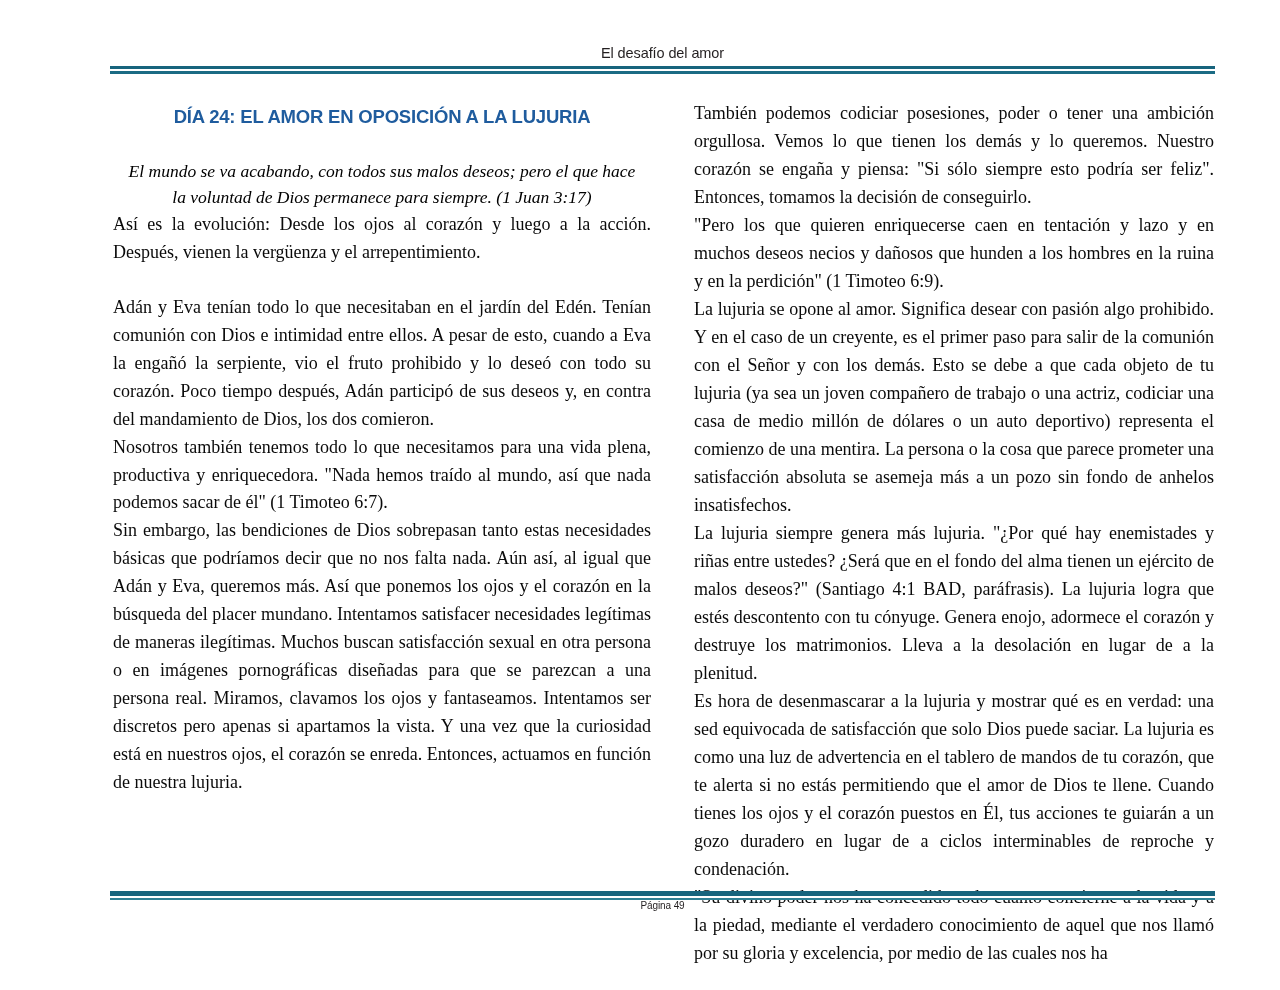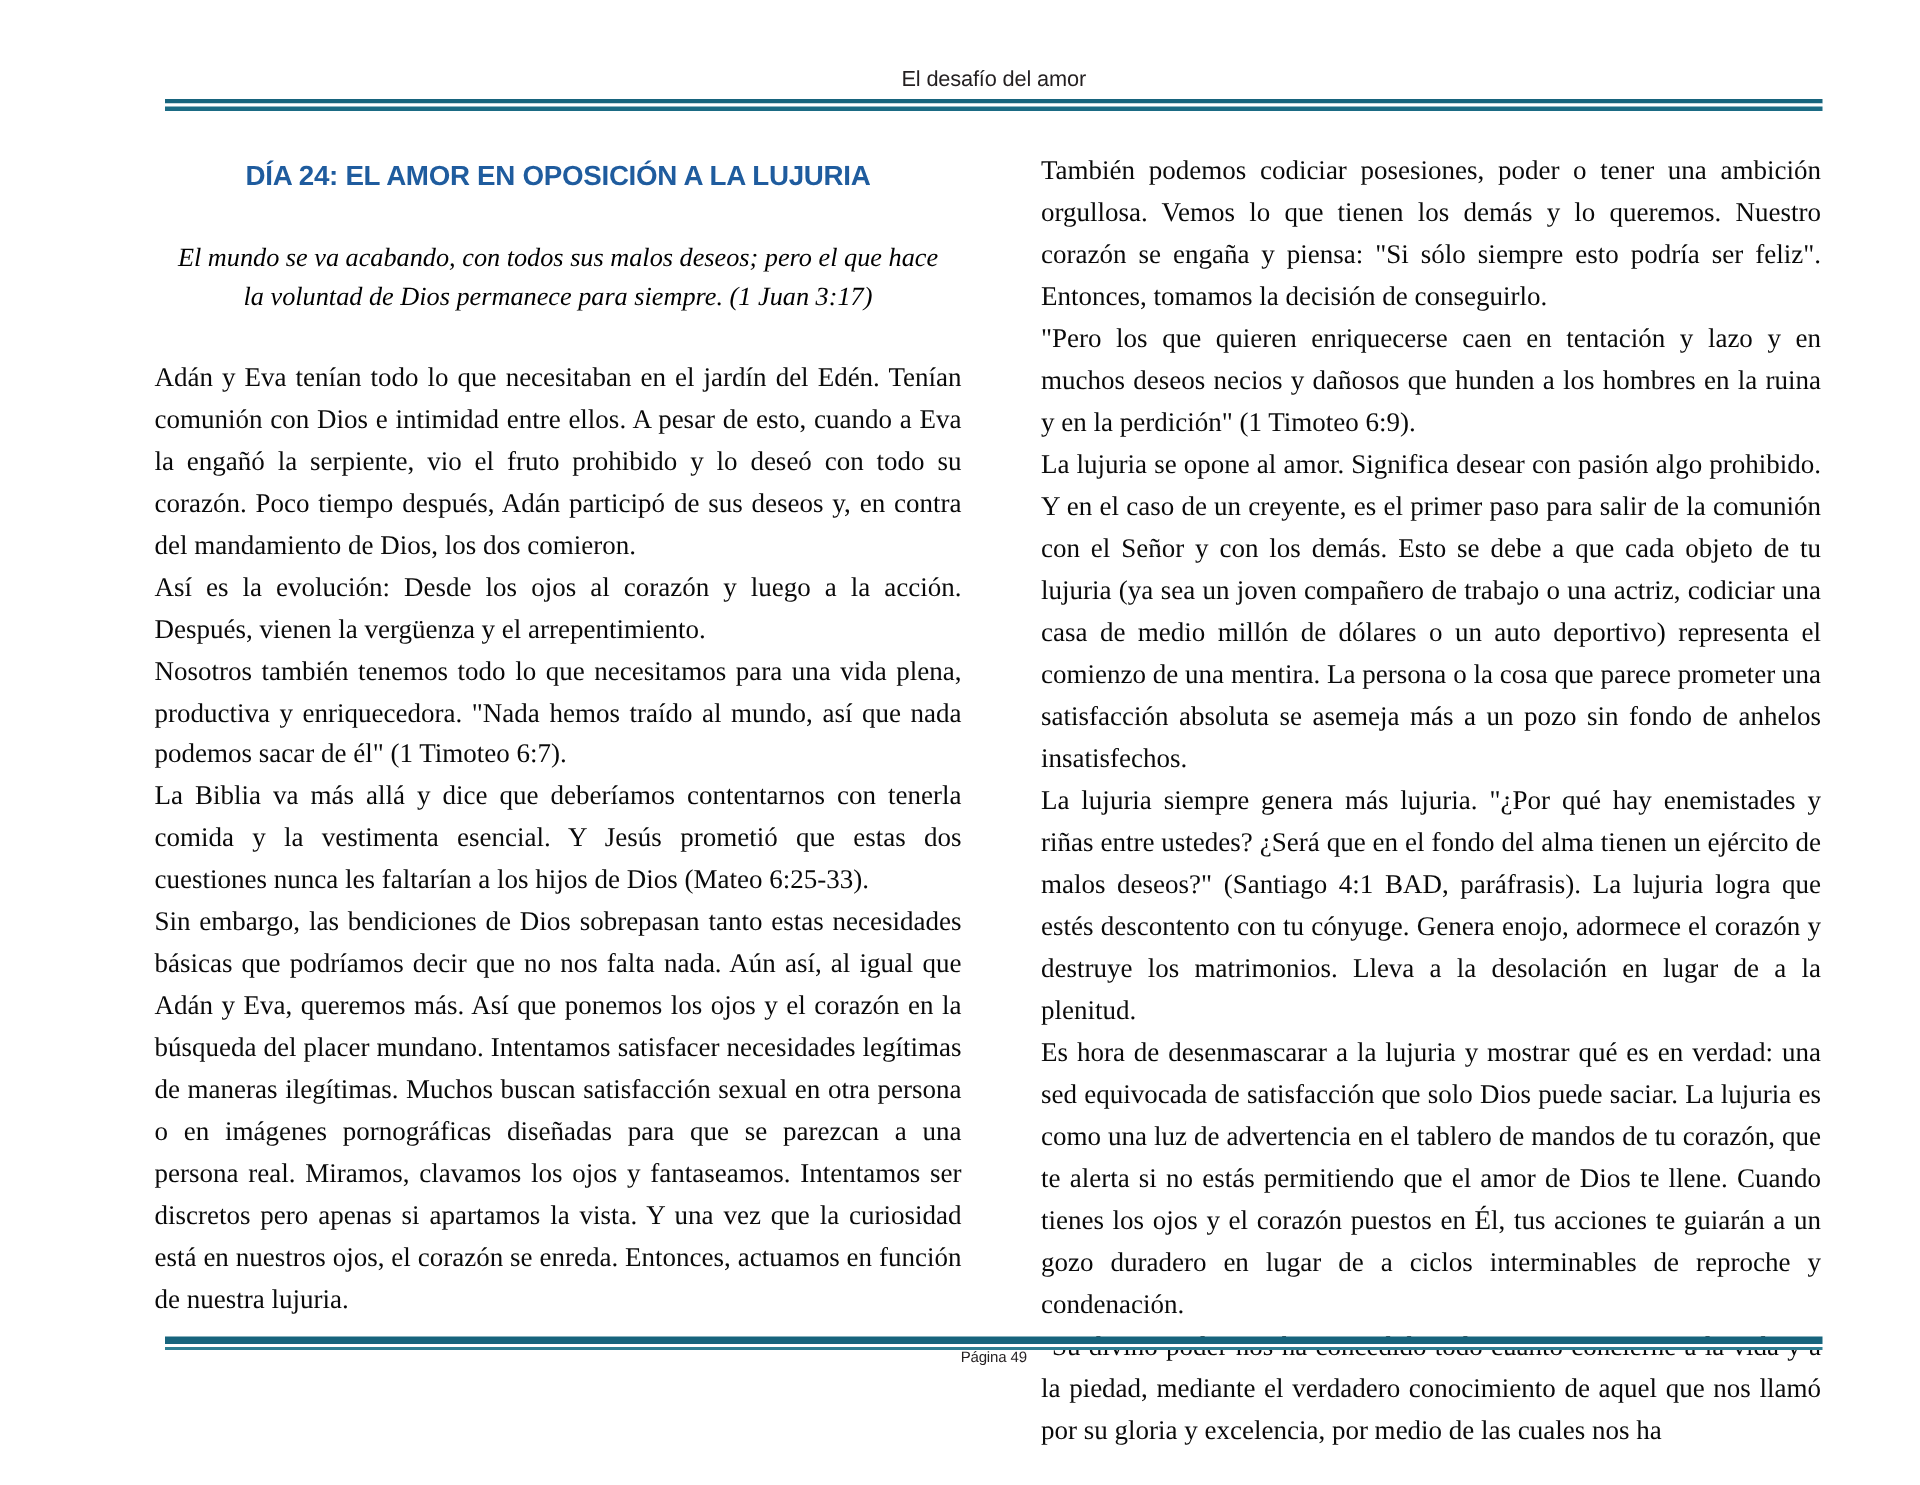--- a/index.html
+++ b/index.html
@@ -67,21 +67,21 @@
     height: 3.5px;
     background: #1b6b84;
   }
 
   
   .column {
     position: absolute;
     top: 100px;
   }
   .col-left {
-    left: 103px;
+    left: 113px;
     width: 538px;
   }
   .col-right {
     left: 694px;
     width: 520px;
   }
 
   .chapter-title {
     font-family: "Liberation Sans", "DejaVu Sans", sans-serif;
     font-weight: bold;
@@ -168,24 +168,23 @@
     <div class="line-b"></div>
     <div class="line-c"></div>
   </div>
 
   <div class="column col-left">
 
     <h1 class="chapter-title">DÍA 24: EL AMOR EN OPOSICIÓN A LA LUJURIA</h1>
 
     <div class="epigraph">El mundo se va acabando, con todos sus malos deseos; pero el que hace la voluntad de Dios permanece para siempre. (1 Juan 3:17)</div>
 
+    <p class="body">Así es la evolución: Desde los ojos al corazón y luego a la acción. Después, vienen la vergüenza y el arrepentimiento.</p>
     <p class="body first">Adán y Eva tenían todo lo que necesitaban en el jardín del Edén. Tenían comunión con Dios e intimidad entre ellos. A pesar de esto, cuando a Eva la engañó la serpiente, vio el fruto prohibido y lo deseó con todo su corazón. Poco tiempo después, Adán participó de sus deseos y, en contra del mandamiento de Dios, los dos comieron.</p>
-    <p class="body">Así es la evolución: Desde los ojos al corazón y luego a la acción. Después, vienen la vergüenza y el arrepentimiento.</p>
     <p class="body">Nosotros también tenemos todo lo que necesitamos para una vida plena, productiva y enriquecedora. "Nada hemos traído al mundo, así que nada podemos sacar de él" (1 Timoteo 6:7).</p>
-    <p class="body">La Biblia va más allá y dice que deberíamos contentarnos con tenerla comida y la vestimenta esencial. Y Jesús prometió que estas dos cuestiones nunca les faltarían a los hijos de Dios (Mateo 6:25-33).</p>
     <p class="body">Sin embargo, las bendiciones de Dios sobrepasan tanto estas necesidades básicas que podríamos decir que no nos falta nada. Aún así, al igual que Adán y Eva, queremos más. Así que ponemos los ojos y el corazón en la búsqueda del placer mundano. Intentamos satisfacer necesidades legítimas de maneras ilegítimas. Muchos buscan satisfacción sexual en otra persona o en imágenes pornográficas diseñadas para que se parezcan a una persona real. Miramos, clavamos los ojos y fantaseamos. Intentamos ser discretos pero apenas si apartamos la vista. Y una vez que la curiosidad está en nuestros ojos, el corazón se enreda. Entonces, actuamos en función de nuestra lujuria.</p>
   </div>
 
   <div class="column col-right">
     <p class="body first">También podemos codiciar posesiones, poder o tener una ambición orgullosa. Vemos lo que tienen los demás y lo queremos. Nuestro corazón se engaña y piensa: "Si sólo siempre esto podría ser feliz". Entonces, tomamos la decisión de conseguirlo.</p>
     <p class="body">"Pero los que quieren enriquecerse caen en tentación y lazo y en muchos deseos necios y dañosos que hunden a los hombres en la ruina y en la perdición" (1 Timoteo 6:9).</p>
     <p class="body">La lujuria se opone al amor. Significa desear con pasión algo prohibido. Y en el caso de un creyente, es el primer paso para salir de la comunión con el Señor y con los demás. Esto se debe a que cada objeto de tu lujuria (ya sea un joven compañero de trabajo o una actriz, codiciar una casa de medio millón de dólares o un auto deportivo) representa el comienzo de una mentira. La persona o la cosa que parece prometer una satisfacción absoluta se asemeja más a un pozo sin fondo de anhelos insatisfechos.</p>
     <p class="body">La lujuria siempre genera más lujuria. "¿Por qué hay enemistades y riñas entre ustedes? ¿Será que en el fondo del alma tienen un ejército de malos deseos?" (Santiago 4:1 BAD, paráfrasis). La lujuria logra que estés descontento con tu cónyuge. Genera enojo, adormece el corazón y destruye los matrimonios. Lleva a la desolación en lugar de a la plenitud.</p>
     <p class="body">Es hora de desenmascarar a la lujuria y mostrar qué es en verdad: una sed equivocada de satisfacción que solo Dios puede saciar. La lujuria es como una luz de advertencia en el tablero de mandos de tu corazón, que te alerta si no estás permitiendo que el amor de Dios te llene. Cuando tienes los ojos y el corazón puestos en Él, tus acciones te guiarán a un gozo duradero en lugar de a ciclos interminables de reproche y condenación.</p>
     <p class="body">"Su divino poder nos ha concedido todo cuanto concierne a la vida y a la piedad, mediante el verdadero conocimiento de aquel que nos llamó por su gloria y excelencia, por medio de las cuales nos ha</p>

